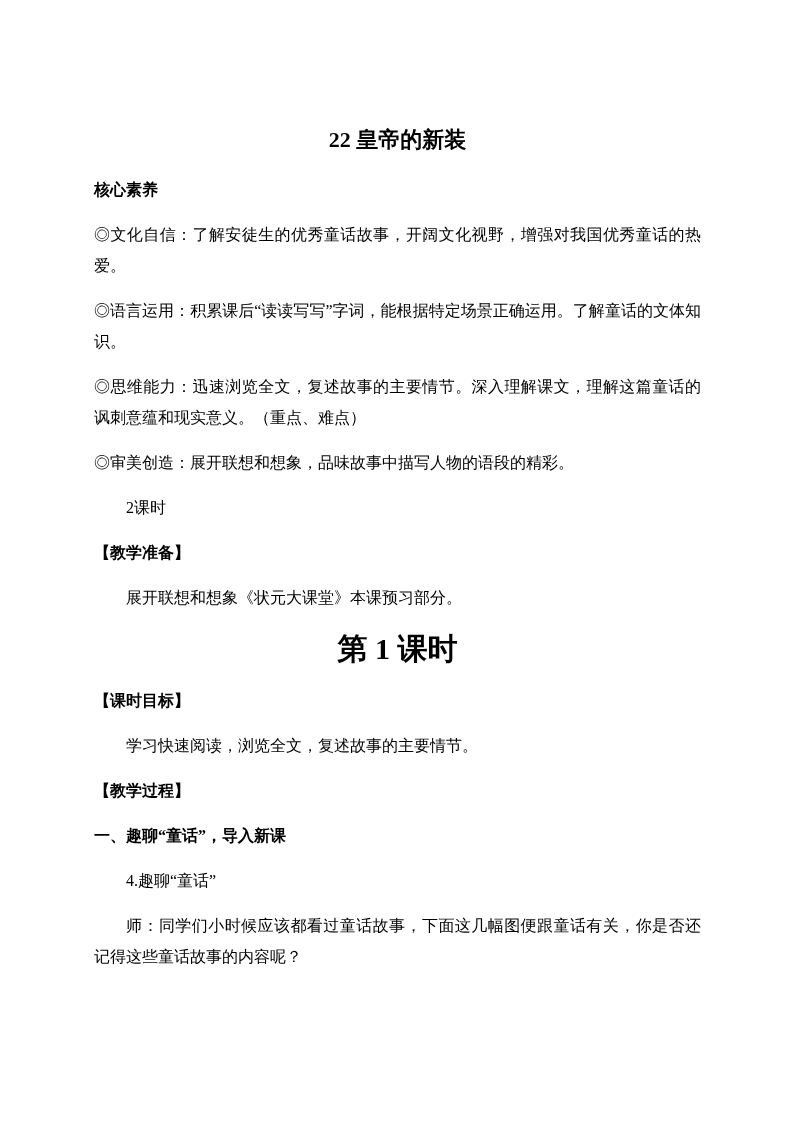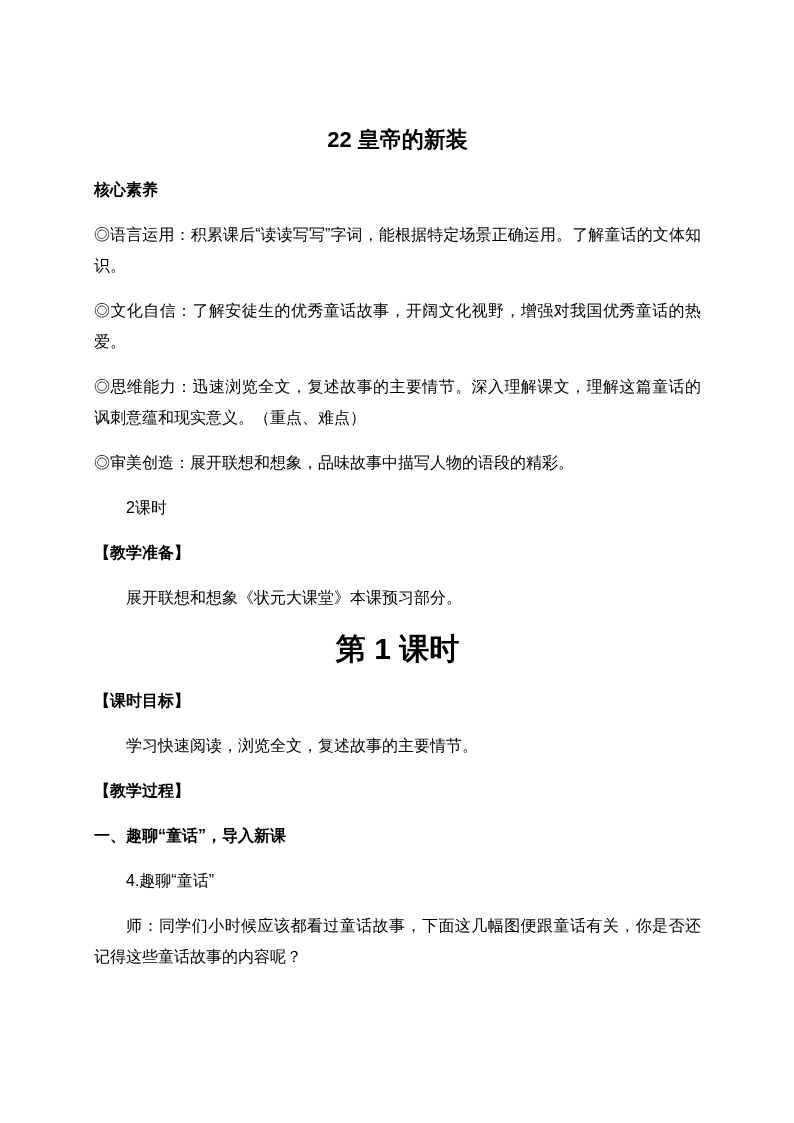--- a/index.html
+++ b/index.html
@@ -9,21 +9,21 @@
   }
   .page {
     position: relative;
     width: 794px;
     height: 1123px;
     box-sizing: border-box;
     margin: 0 auto;
     padding: 120px 93px 40px 94px;
     background: #ffffff;
     color: #000000;
-    font-family: Liberation Sans, sans-serif;
+    font-family: Liberation Serif, serif;
     font-size: 16px;
     overflow: hidden;
   }
   .doc-title {
     font-size: 22px;
     font-weight: bold;
     text-align: center;
     line-height: 40px;
     margin: 0 0 14px 0;
   }
@@ -49,23 +49,23 @@
 </style>
 </head>
 <body>
 
 <div class="page">
 
   <h1 class="doc-title">22 皇帝的新装</h1>
 
   <p class="para bold">核心素养</p>
 
+  <p class="para">◎文化自信：了解安徒生的优秀童话故事，开阔文化视野，增强对我国优秀童话的热爱。</p>
+
   <p class="para">◎语言运用：积累课后“读读写写”字词，能根据特定场景正确运用。了解童话的文体知识。</p>
-
-  <p class="para">◎文化自信：了解安徒生的优秀童话故事，开阔文化视野，增强对我国优秀童话的热爱。</p>
 
   <p class="para">◎思维能力：迅速浏览全文，复述故事的主要情节。深入理解课文，理解这篇童话的讽刺意蕴和现实意义。（重点、难点）</p>
 
   <p class="para">◎审美创造：展开联想和想象，品味故事中描写人物的语段的精彩。</p>
 
 
   <p class="para indent">2课时</p>
 
   <p class="para bold">【教学准备】</p>
 

